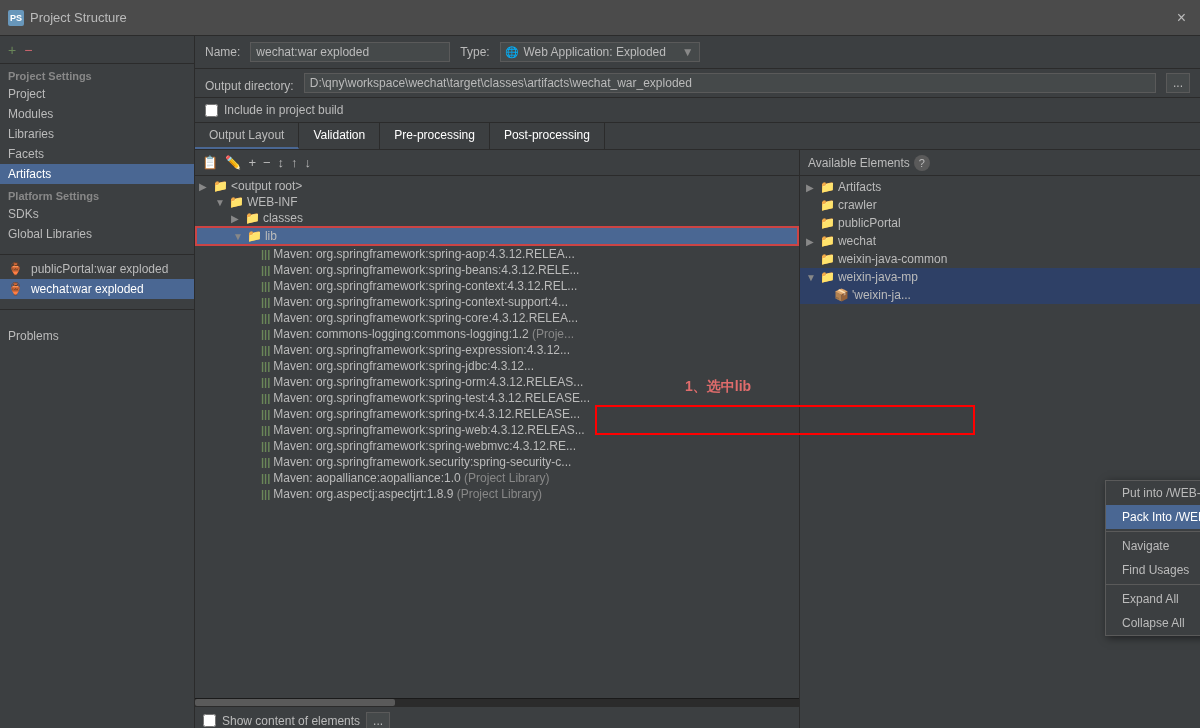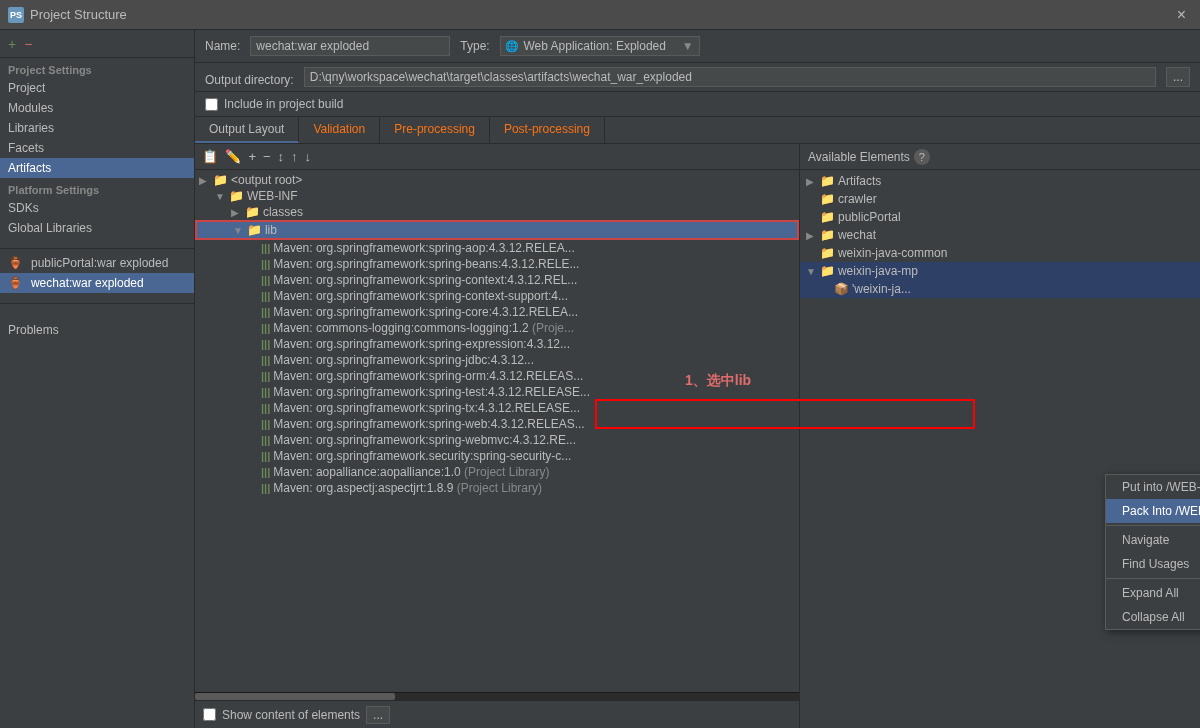--- a/index.html
+++ b/index.html
@@ -1,21 +1,21 @@
 <!DOCTYPE html>
 <html><head>
   <meta charset="utf-8">
   <style>
     * { box-sizing: border-box; margin: 0; padding: 0; }
     body { font-family: 'Segoe UI', Arial, sans-serif; font-size: 12px; background: #3c3f41; color: #bbbbbb; width: 1200px; height: 728px; overflow: hidden; }
 
     
     .title-bar {
       background: #4b4b4b;
-      height: 30px;
+      height: 36px;
       display: flex;
       align-items: center;
       padding: 0 8px;
       border-bottom: 1px solid #2b2b2b;
     }
     .title-bar-icon { width: 16px; height: 16px; background: #6897bb; border-radius: 2px; margin-right: 6px; display: flex; align-items: center; justify-content: center; font-size: 9px; color: white; font-weight: bold; }
     .title-bar-text { color: #bbbbbb; font-size: 13px; flex: 1; }
     .title-bar-close { cursor: pointer; color: #bbbbbb; font-size: 16px; padding: 2px 6px; }
 
     
@@ -145,21 +145,21 @@
 
     
     .tabs-row {
       display: flex;
       border-bottom: 1px solid #2b2b2b;
       background: #3c3f41;
     }
     .tab {
       padding: 5px 14px;
       cursor: pointer;
-      color: #f97316;
+      color: #ffffff;
       font-size: 12px;
       border-right: 1px solid #2b2b2b;
     }
     .tab.active {
       background: #3c3f41;
       color: #bbbbbb;
       border-bottom: 2px solid #4a6793;
     }
 
     

